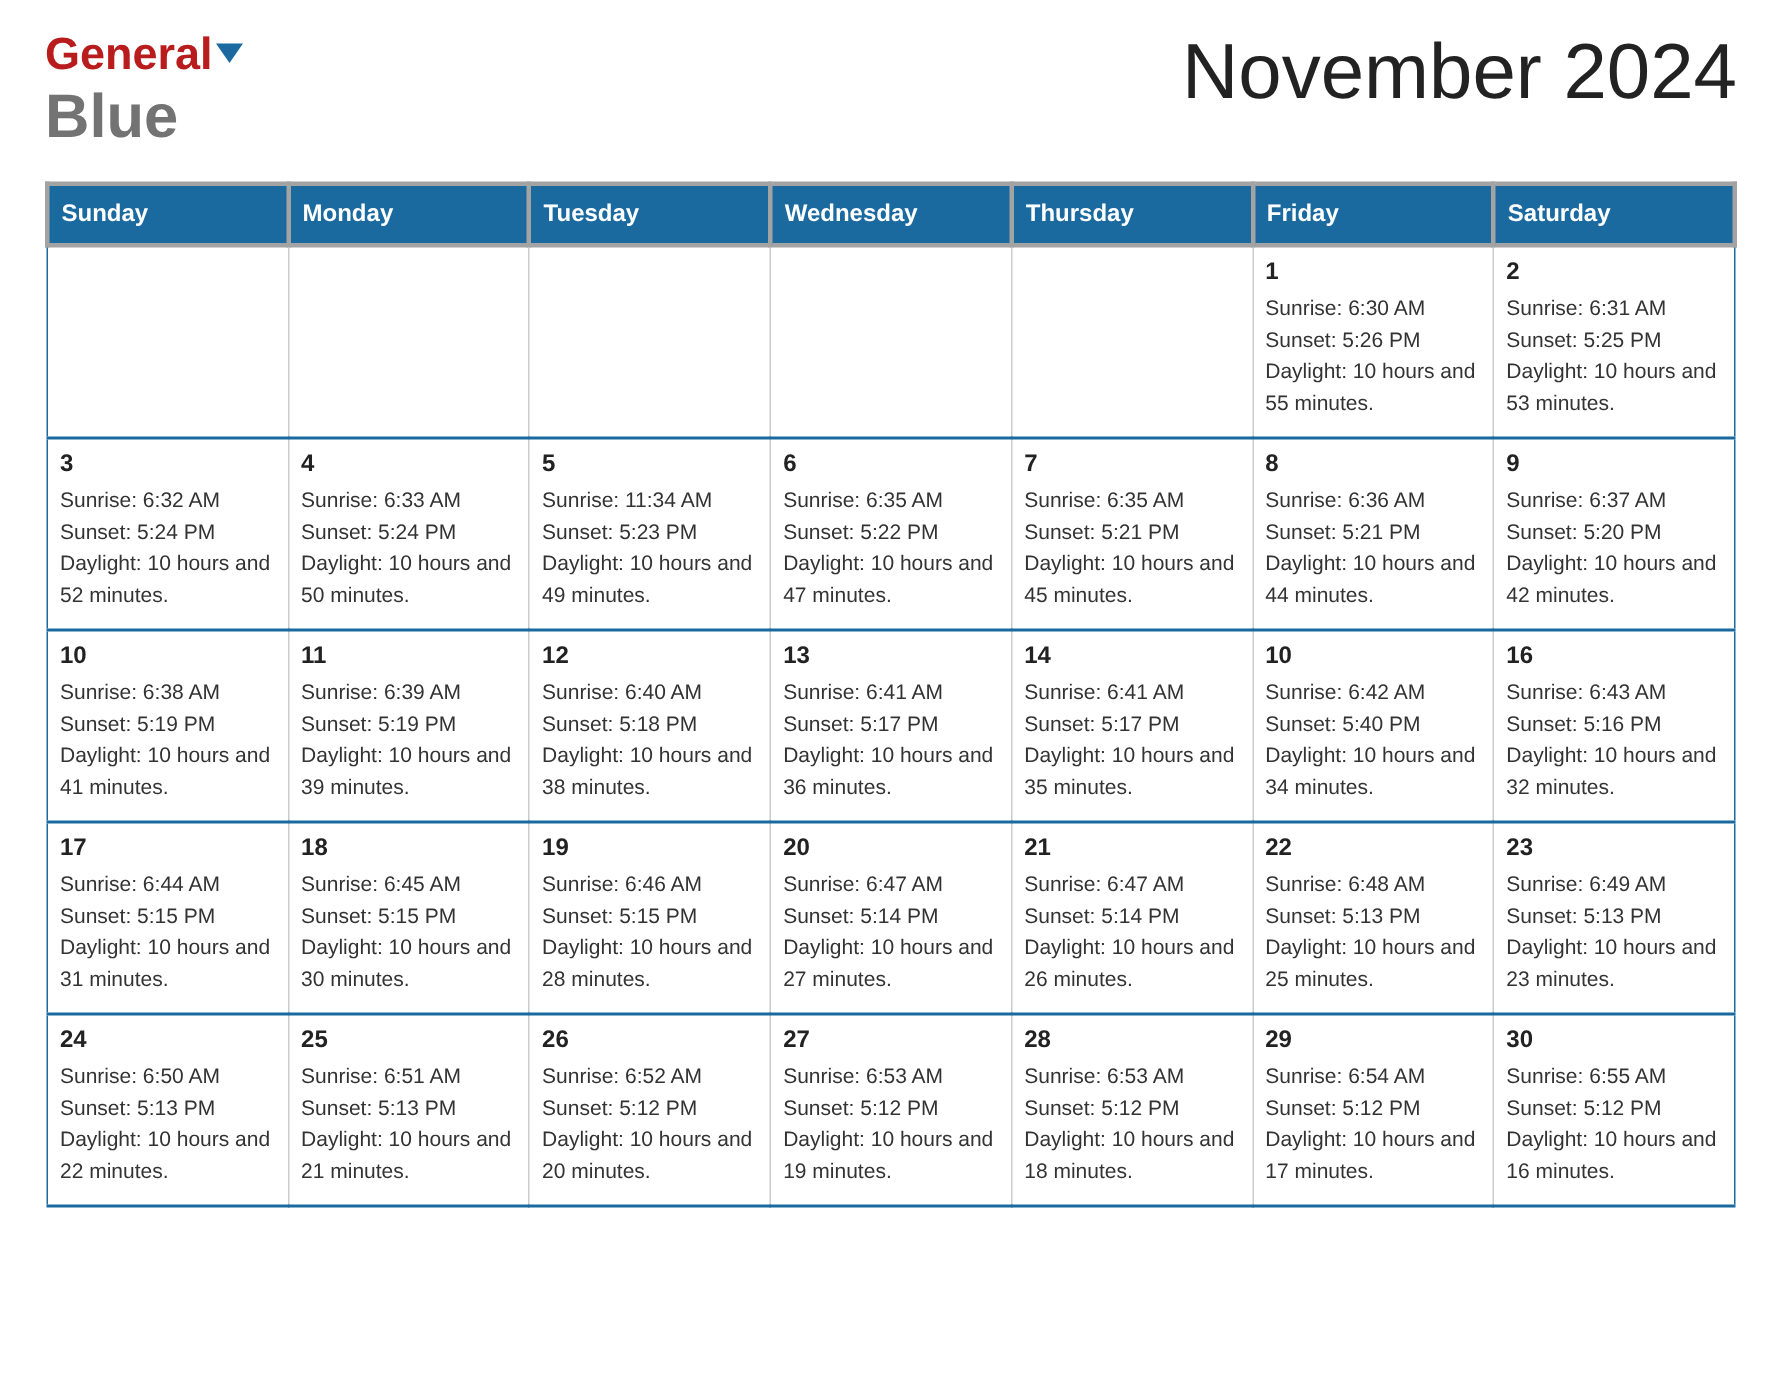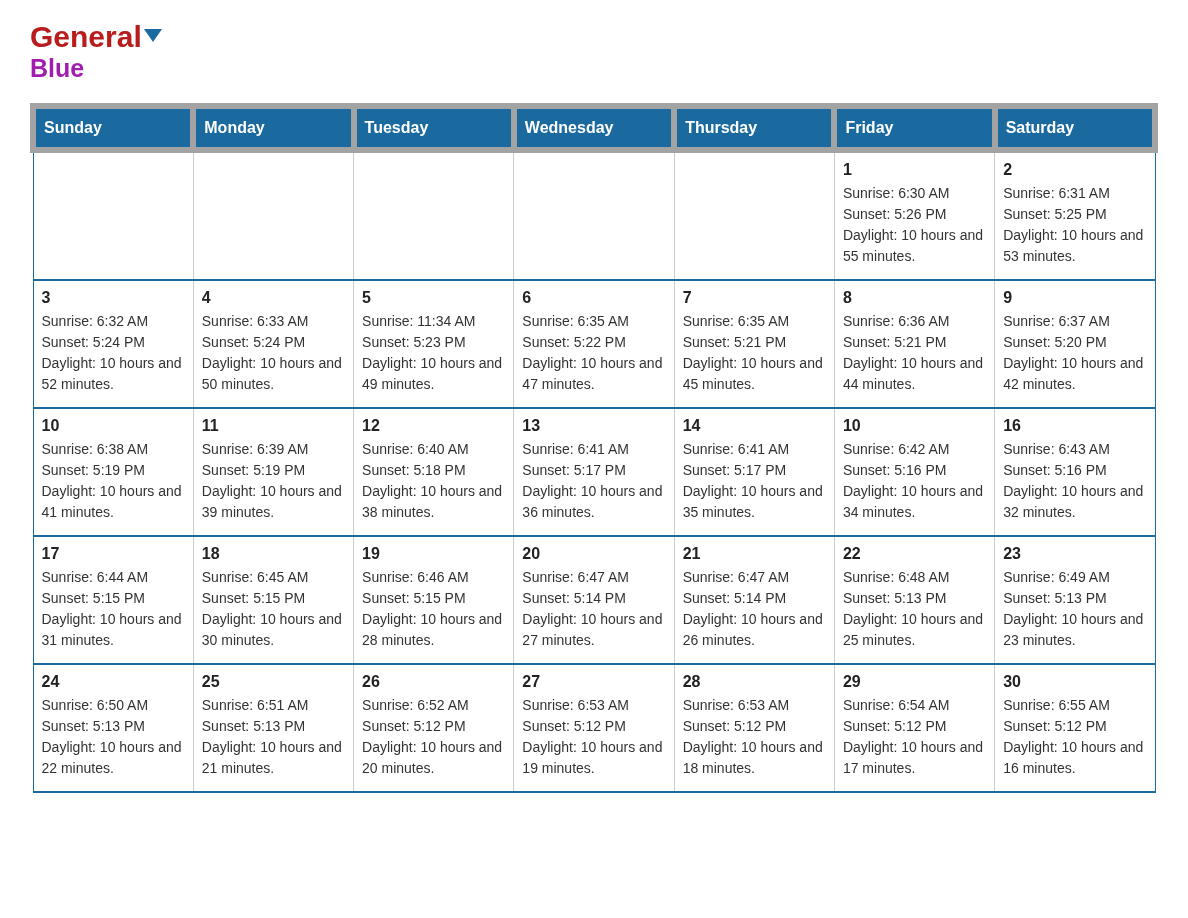--- a/index.html
+++ b/index.html
@@ -34,21 +34,21 @@
       width: 100%;
       border-collapse: collapse;
     }
     .calendar thead tr th {
       background: #1a6aa0;
       color: #fff;
       font-size: 16px;
       font-weight: bold;
       padding: 10px 8px;
       text-align: left;
-      border: 6px solid #a3a3a3;
+      border: 3px solid #a3a3a3;
     }
     .calendar tbody tr {
       border-bottom: 2px solid #1a6aa0;
     }
     .calendar tbody tr td {
       vertical-align: top;
       padding: 8px 8px 12px 8px;
       border-left: 1px solid #ccc;
       border-right: 1px solid #ccc;
       font-size: 13px;
@@ -100,42 +100,43 @@
       border-left: 9px solid transparent;
       border-right: 9px solid transparent;
       border-top: 13px solid #1a6aa0;
       display: inline-block;
       margin-left: 2px;
       vertical-align: middle;
       position: relative;
       top: -2px;
     }
     .logo-blue-text {
-      font-size: 25px;
+      font-size: 41px;
       font-weight: bold;
-      color: #a21caf;
+      color: #737373;
       margin-top: -2px;
     }
   </style>
 </head>
 <body>
 
 <div class="header-area">
   <div class="logo-wrapper">
     <div class="logo-text-part">
       <div class="logo-row1">
         <span class="logo-general-text">General</span>
         <span class="logo-arrow"></span>
       </div>
       <div>
         <span class="logo-blue-text">Blue</span>
       </div>
     </div>
   </div>
   <div class="title-area">
+    <h1>November 2024</h1>
   </div>
 </div>
 
 <table class="calendar">
   <thead>
     <tr>
     <th>Sunday</th>
         <th>Monday</th>
         <th>Tuesday</th>
         <th>Wednesday</th>
@@ -235,21 +236,21 @@
         </td>
         <td>
           <span class="day-number">14</span>
           <div class="day-info">Sunrise: 6:41 AM
 Sunset: 5:17 PM
 Daylight: 10 hours and 35 minutes.</div>
         </td>
         <td>
           <span class="day-number">10</span>
           <div class="day-info">Sunrise: 6:42 AM
-Sunset: 5:16 PM
+Sunset: 5:40 PM
 Daylight: 10 hours and 34 minutes.</div>
         </td>
         <td>
           <span class="day-number">16</span>
           <div class="day-info">Sunrise: 6:43 AM
 Sunset: 5:16 PM
 Daylight: 10 hours and 32 minutes.</div>
         </td>
       </tr>
       <tr>

